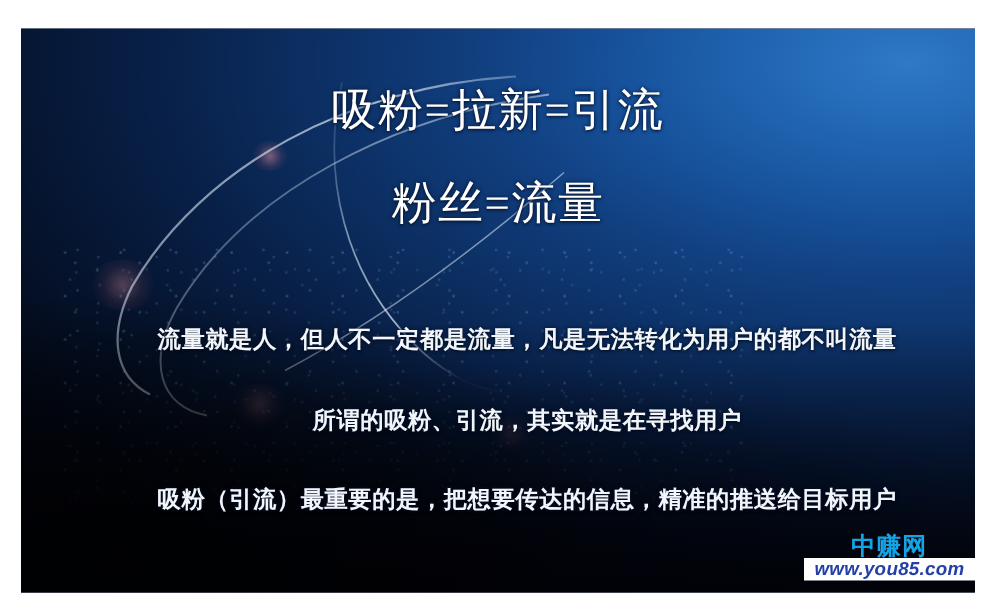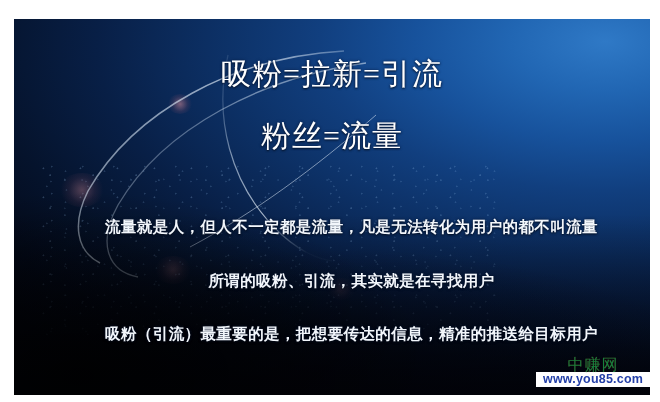--- a/index.html
+++ b/index.html
@@ -151,35 +151,36 @@
   
   #watermark {
     position: absolute;
     right: 0;
     bottom: 8px;
     width: 114px;
     z-index: 6;
     text-align: center;
   }
   .wm-cn {
-    color: #15803d;
+    color: #0ea5e9;
     font-family: "Liberation Sans", "DejaVu Sans", sans-serif;
-    font-weight: normal;
+    font-weight: bold;
     font-size: 16px;
     line-height: 16px;
     letter-spacing: 1px;
     text-shadow: 0 0 1px rgba(120,0,0,0.6);
   }
   .wm-url-strip {
     background: #ffffff;
     height: 15px;
     display: flex;
     align-items: center;
     justify-content: center;
     margin-top: -1px;
+    font-style: italic;
   }
   .wm-url {
     color: #2440a8;
     font-family: "Liberation Sans", "DejaVu Sans", sans-serif;
     font-weight: bold;
     font-size: 12.5px;
     line-height: 13px;
     letter-spacing: 0.2px;
   }
 </style>

